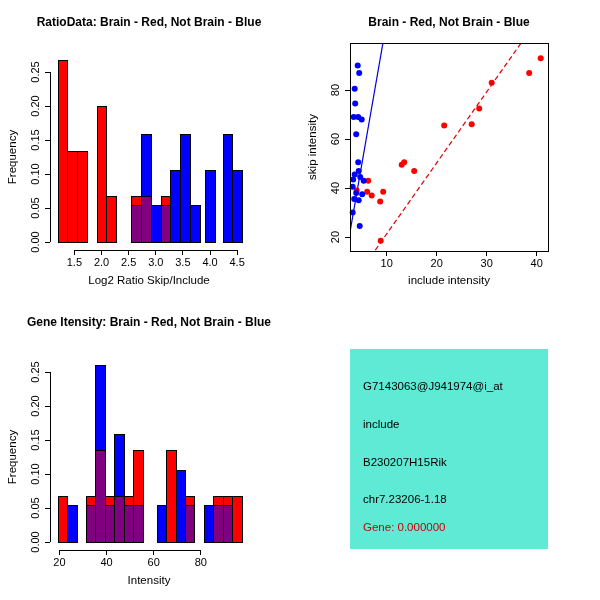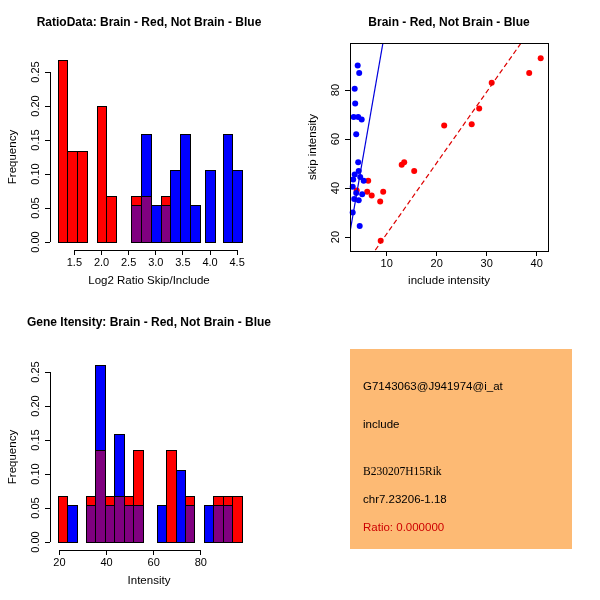--- a/index.html
+++ b/index.html
@@ -4,21 +4,21 @@
 <style>
   html,body{margin:0;padding:0;background:#ffffff;}
   body{width:600px;height:600px;font-family:"Liberation Sans",sans-serif;}
   .canvas{position:relative;width:600px;height:600px;display:grid;
           grid-template-columns:300px 300px;grid-template-rows:300px 300px;background:#ffffff;}
   .panel{position:relative;width:300px;height:300px;overflow:hidden;}
   svg{display:block;}
   svg text{font-family:"Liberation Sans",sans-serif;fill:#000;}
   .info-box{position:absolute;left:50px;top:49px;width:198px;height:200px;}
   .info-line{position:absolute;left:13px;font-size:11.5px;white-space:nowrap;}
-  .il-1{top:31px;} .il-2{top:69px;} .il-3{top:116px;font-family:Liberation Serif, serif;} .il-4{top:144px;} .il-5{top:172px;}
+  .il-1{top:31px;} .il-2{top:69px;} .il-3{top:107px;} .il-4{top:144px;} .il-5{top:172px;}
 </style>
 </head>
 <body>
 
 <div class="canvas">
 
   <div class="panel">
     <svg width="300" height="300" viewBox="0 0 300 300">
         <g>
           <rect x="58.13698630136986" y="60.44" width="9.764383561643825" height="181.56" fill="#FF0000" stroke="#000" stroke-width="1" shape-rendering="crispEdges"></rect>
@@ -212,22 +212,22 @@
           <line x1="50" y1="72" x2="45" y2="72" stroke="#000" stroke-width="1" shape-rendering="crispEdges"></line>
           <text x="39" y="72" font-size="11" text-anchor="middle" fill="#000" transform="rotate(-90 39 72)">0.25</text>
         </g>
         <text x="149" y="26" font-size="12" text-anchor="middle" fill="#000" font-weight="bold">Gene Itensity: Brain - Red, Not Brain - Blue</text>
         <text x="149" y="284" font-size="11.5" text-anchor="middle" fill="#000">Intensity</text>
         <text x="16" y="157" font-size="11.5" text-anchor="middle" fill="#000" transform="rotate(-90 16 157)">Frequency</text>
       </svg>
   </div>
 
   <div class="panel">
-    <div class="info-box" style="background: #fdba74; padding-left: 24px;">
+    <div class="info-box" style="background: #5eead4;">
       <div class="info-line il-1" style="color: rgb(0, 0, 0);">G7143063@J941974@i_at</div>
       <div class="info-line il-2" style="color: rgb(0, 0, 0);">include</div>
       <div class="info-line il-3" style="color: rgb(0, 0, 0);">B230207H15Rik</div>
       <div class="info-line il-4" style="color: rgb(0, 0, 0);">chr7.23206-1.18</div>
-      <div class="info-line il-5" style="color: rgb(205, 0, 0);">Ratio: 0.000000</div>
+      <div class="info-line il-5" style="color: rgb(205, 0, 0);">Gene: 0.000000</div>
     </div>
   </div>
 
 </div>
 
 </body></html>

